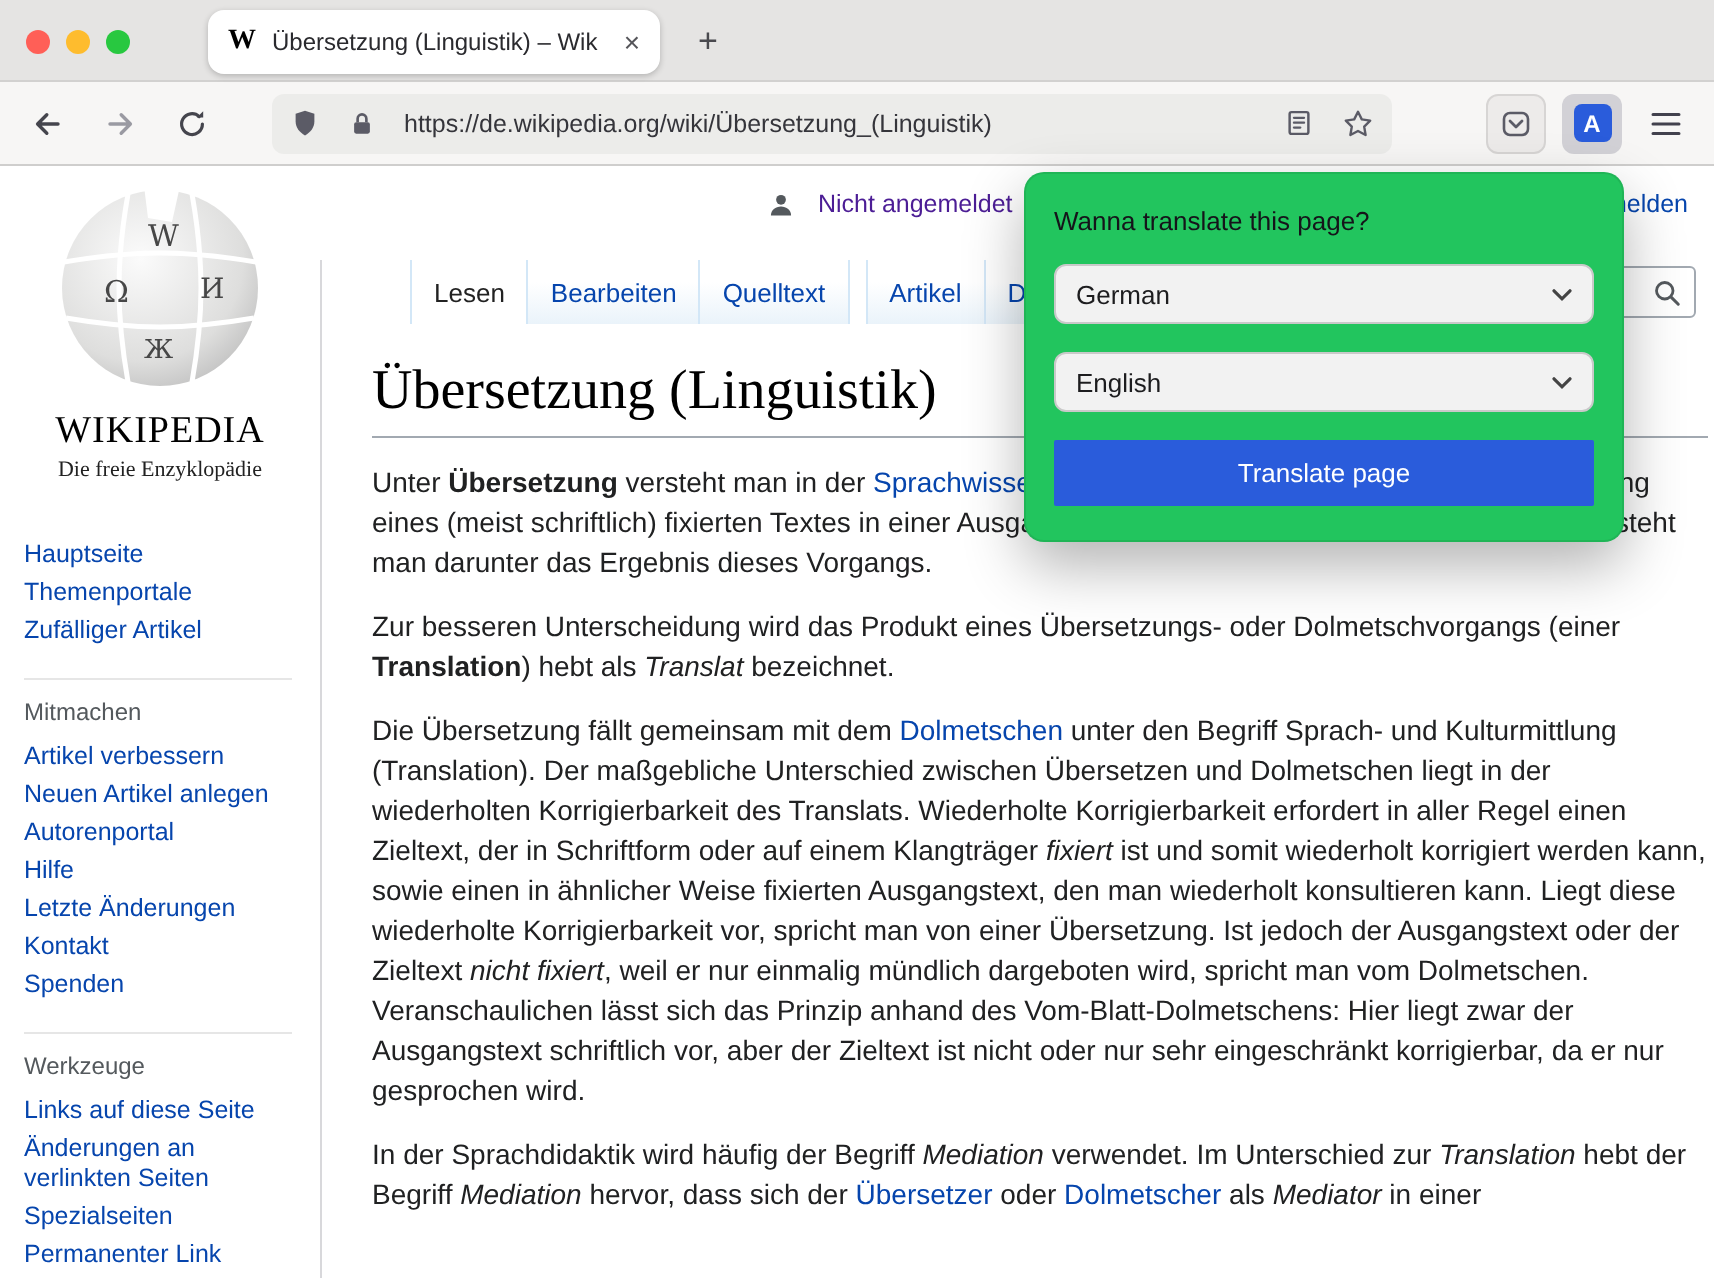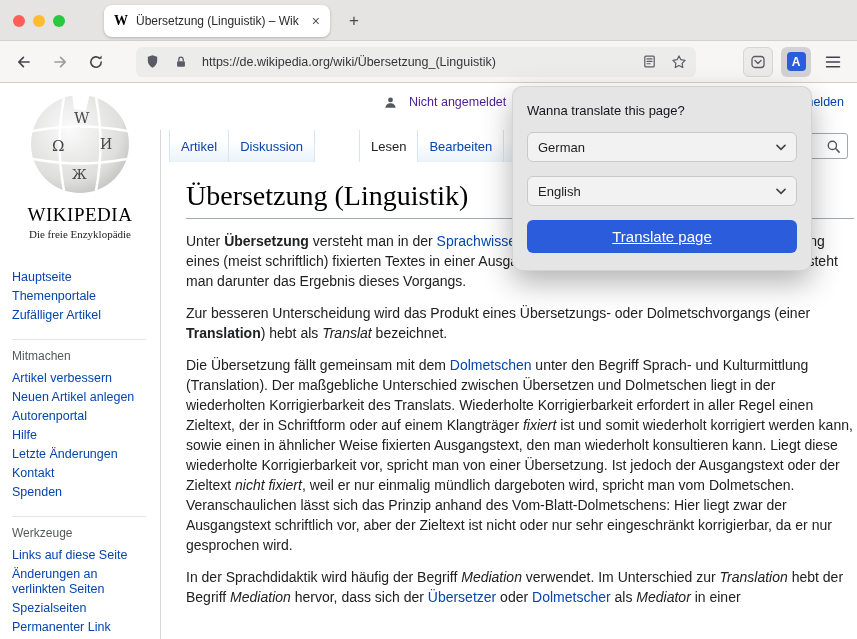--- a/index.html
+++ b/index.html
@@ -75,29 +75,29 @@
                color:var(--wlink,#0645ad); text-decoration:none; }
 
   .content { position:absolute; left:186px; top:96px; width:668px; }
   h1.title { font-family:"Liberation Serif",serif; font-weight:normal; font-size:28px; color:#000;
              padding-bottom:6px; border-bottom:1px solid #a2a9b1; margin-bottom:12px; }
   .content p { font-size:14px; line-height:20px; color:#202122; margin-bottom:12px; }
   .b { font-weight:bold; } .i { font-style:italic; }
   a.wlink { color:var(--wlink,#0645ad); text-decoration:none; }
 
   
-  .popup { position:absolute; left:512px; top:86px; width:300px; z-index:50; background:#e5e5e5;
+  .popup { position:absolute; left:512px; top:86px; width:300px; z-index:50; background:#22c55e;
            border-radius:10px; padding:16px 14px 17px; border:1px solid rgba(0,0,0,.08);
            box-shadow:0 12px 30px rgba(0,0,0,.3); }
   .popup-title { font-size:13px; color:#15141a; margin-bottom:14px; }
   .mac-select { height:30px; background:#f2f2f2; border:1px solid #c9c9c9; border-radius:6px;
                 display:flex; align-items:center; justify-content:space-between; padding:0 10px;
                 font-size:13px; color:#1d1d1f; margin-bottom:14px; cursor:pointer; }
-  .translate-btn { width:100%; height:33px; border:none; border-radius:6px; background:var(--accent,#2a5cdb);
-                   color:#fff; font-size:15px; font-family:"Liberation Sans",sans-serif; cursor:pointer;text-decoration:underline; }
+  .translate-btn { width:100%; height:33px; border:none; border-radius:1px; background:var(--accent,#2a5cdb);
+                   color:#fff; font-size:13px; font-family:"Liberation Sans",sans-serif; cursor:pointer; }
 </style>
 </head>
 <body>
 
 <div class="chrome">
   <div class="tabstrip">
     <div class="lights">
       <div class="light red"></div>
       <div class="light yellow"></div>
       <div class="light green"></div>
@@ -232,28 +232,28 @@
       <svg width="13" height="13" viewBox="0 0 16 16">
           <circle cx="8" cy="4.8" r="3" fill="#54595d"></circle>
           <path d="M1.8 14.5c0-3.4 2.8-5.6 6.2-5.6s6.2 2.2 6.2 5.6z" fill="#54595d"></path>
         </svg>
       <span>Nicht angemeldet</span>
     </span>
     <a href="#">Anmelden</a>
   </div>
 
   <div class="tabsrow">
-    <div class="tabgroup" id="tabs-left">
-        <div class="wtab">Artikel</div>
-        <div class="wtab">Diskussion</div>
-      </div>
     <div class="tabgroup" id="tabs-right">
         <div class="wtab active">Lesen</div>
         <div class="wtab">Bearbeiten</div>
         <div class="wtab">Quelltext</div>
+      </div>
+    <div class="tabgroup" id="tabs-left">
+        <div class="wtab">Artikel</div>
+        <div class="wtab">Diskussion</div>
       </div>
     <div class="searchbox">
       <input type="text" style="">
       <span class="mag">
         <svg width="15" height="15" viewBox="0 0 16 16">
             <circle cx="6.8" cy="6.8" r="4.4" fill="none" stroke="#54595d" stroke-width="1.5"></circle>
             <path d="M10.2 10.2 14 14" stroke="#54595d" stroke-width="1.6" stroke-linecap="round"></path>
           </svg>
       </span>
     </div>

